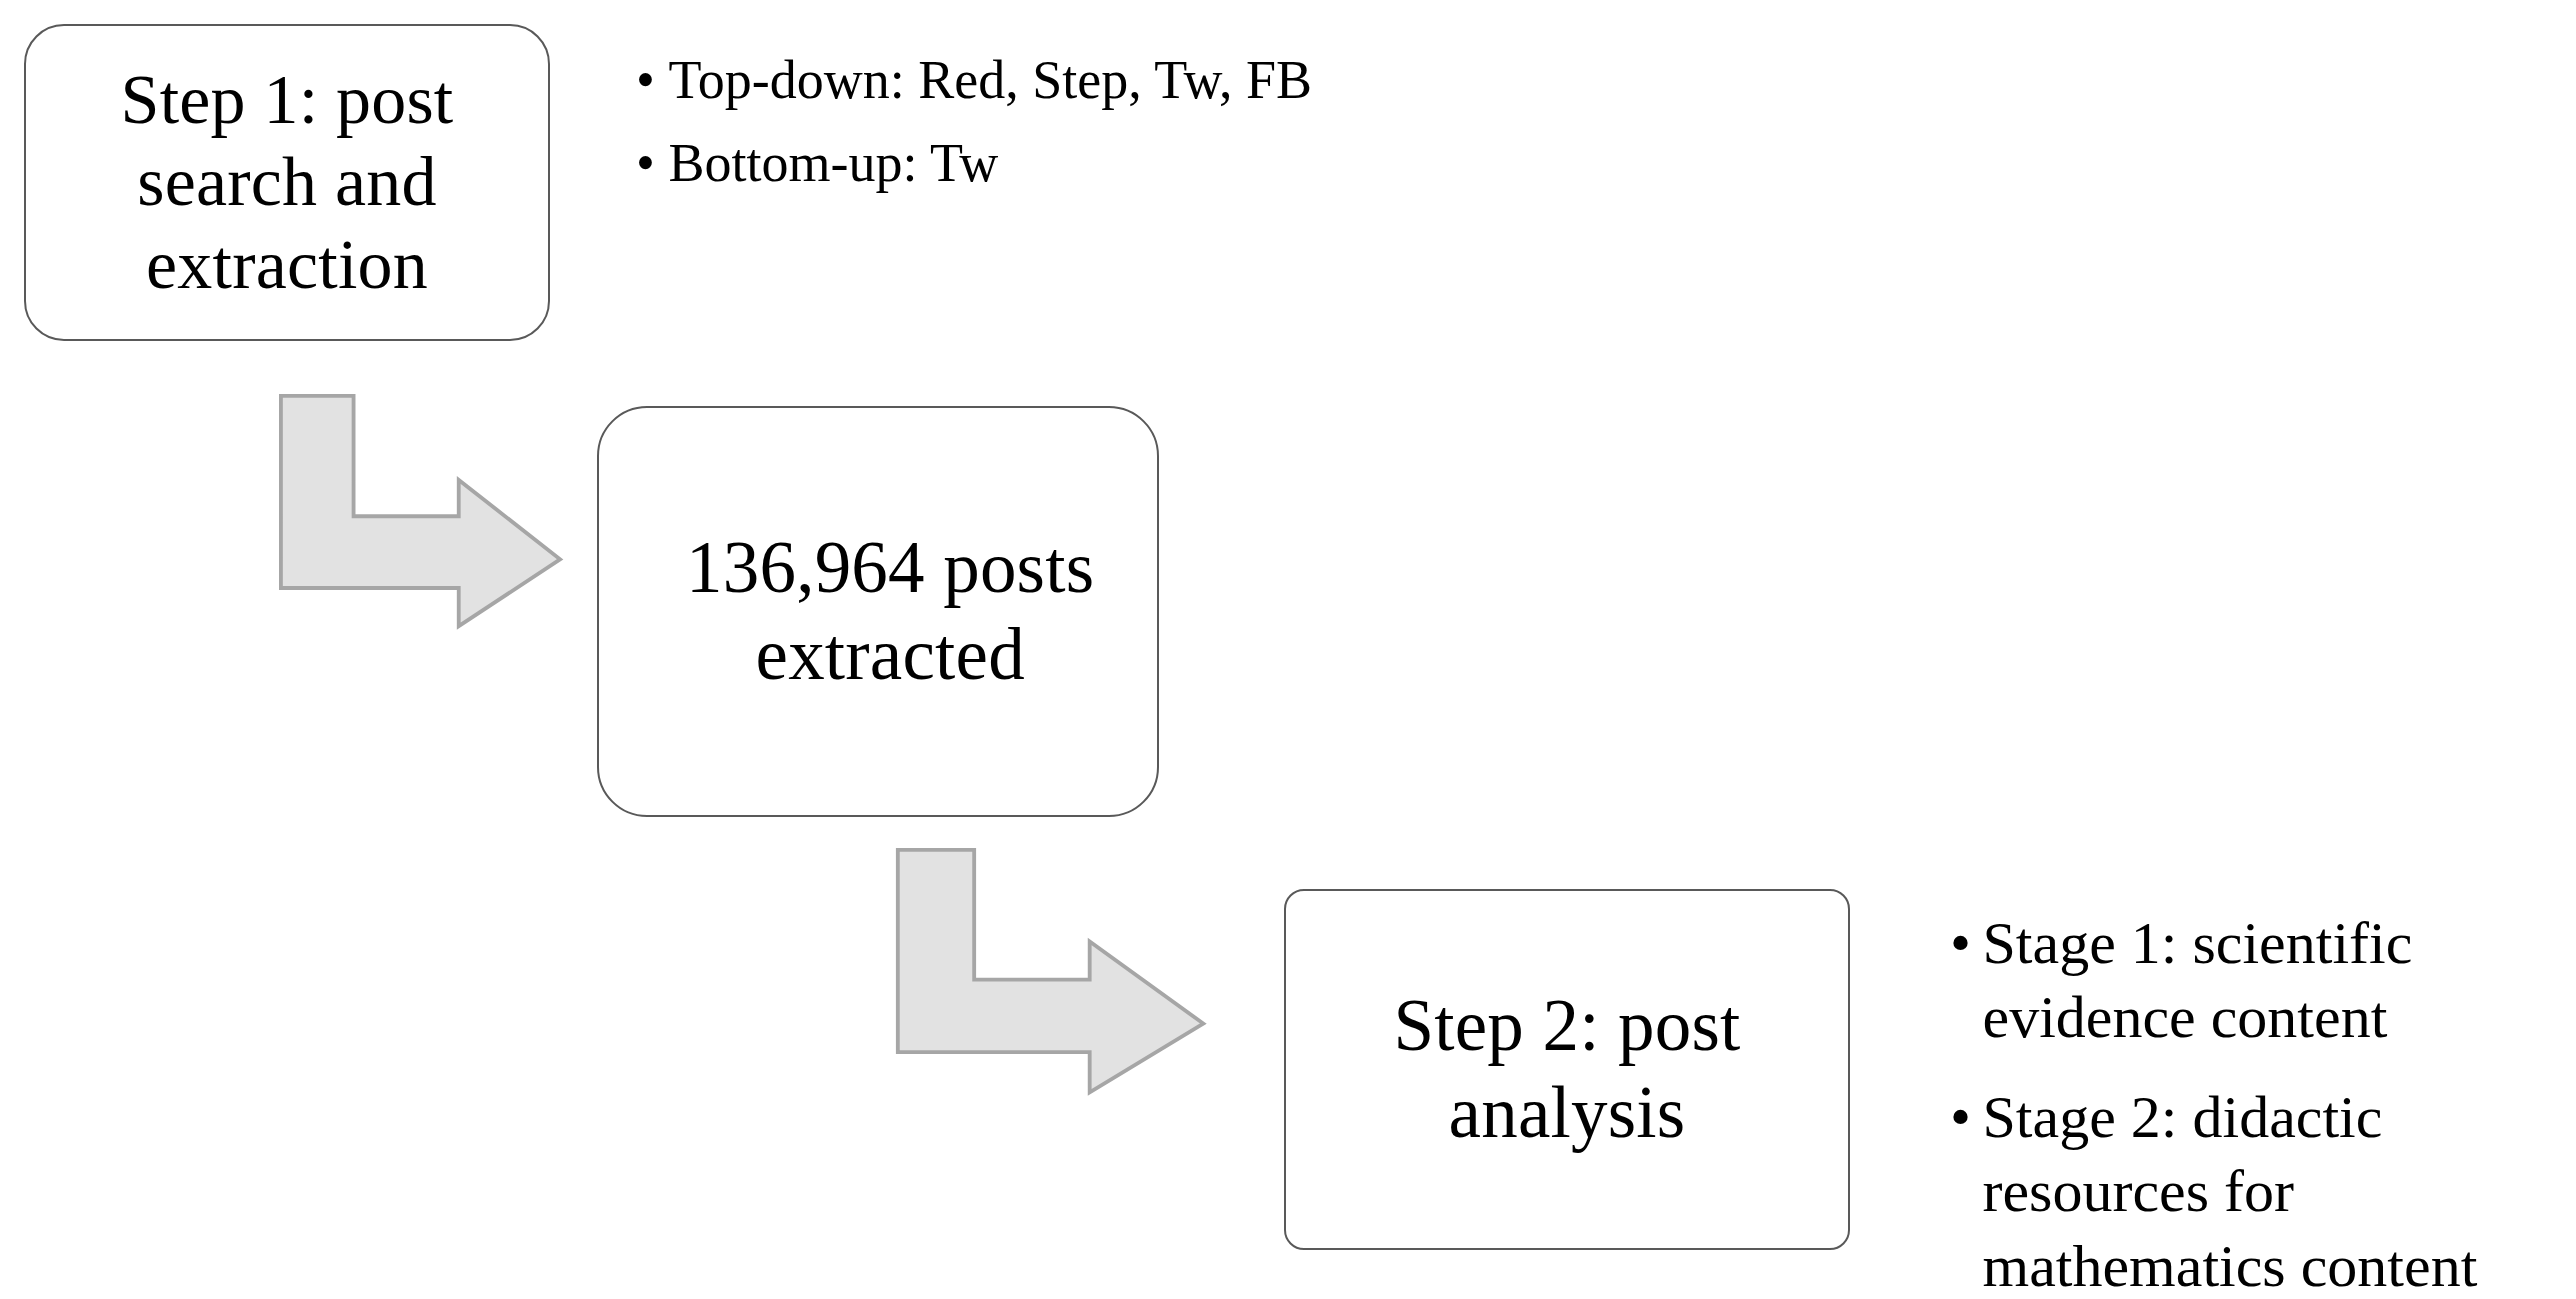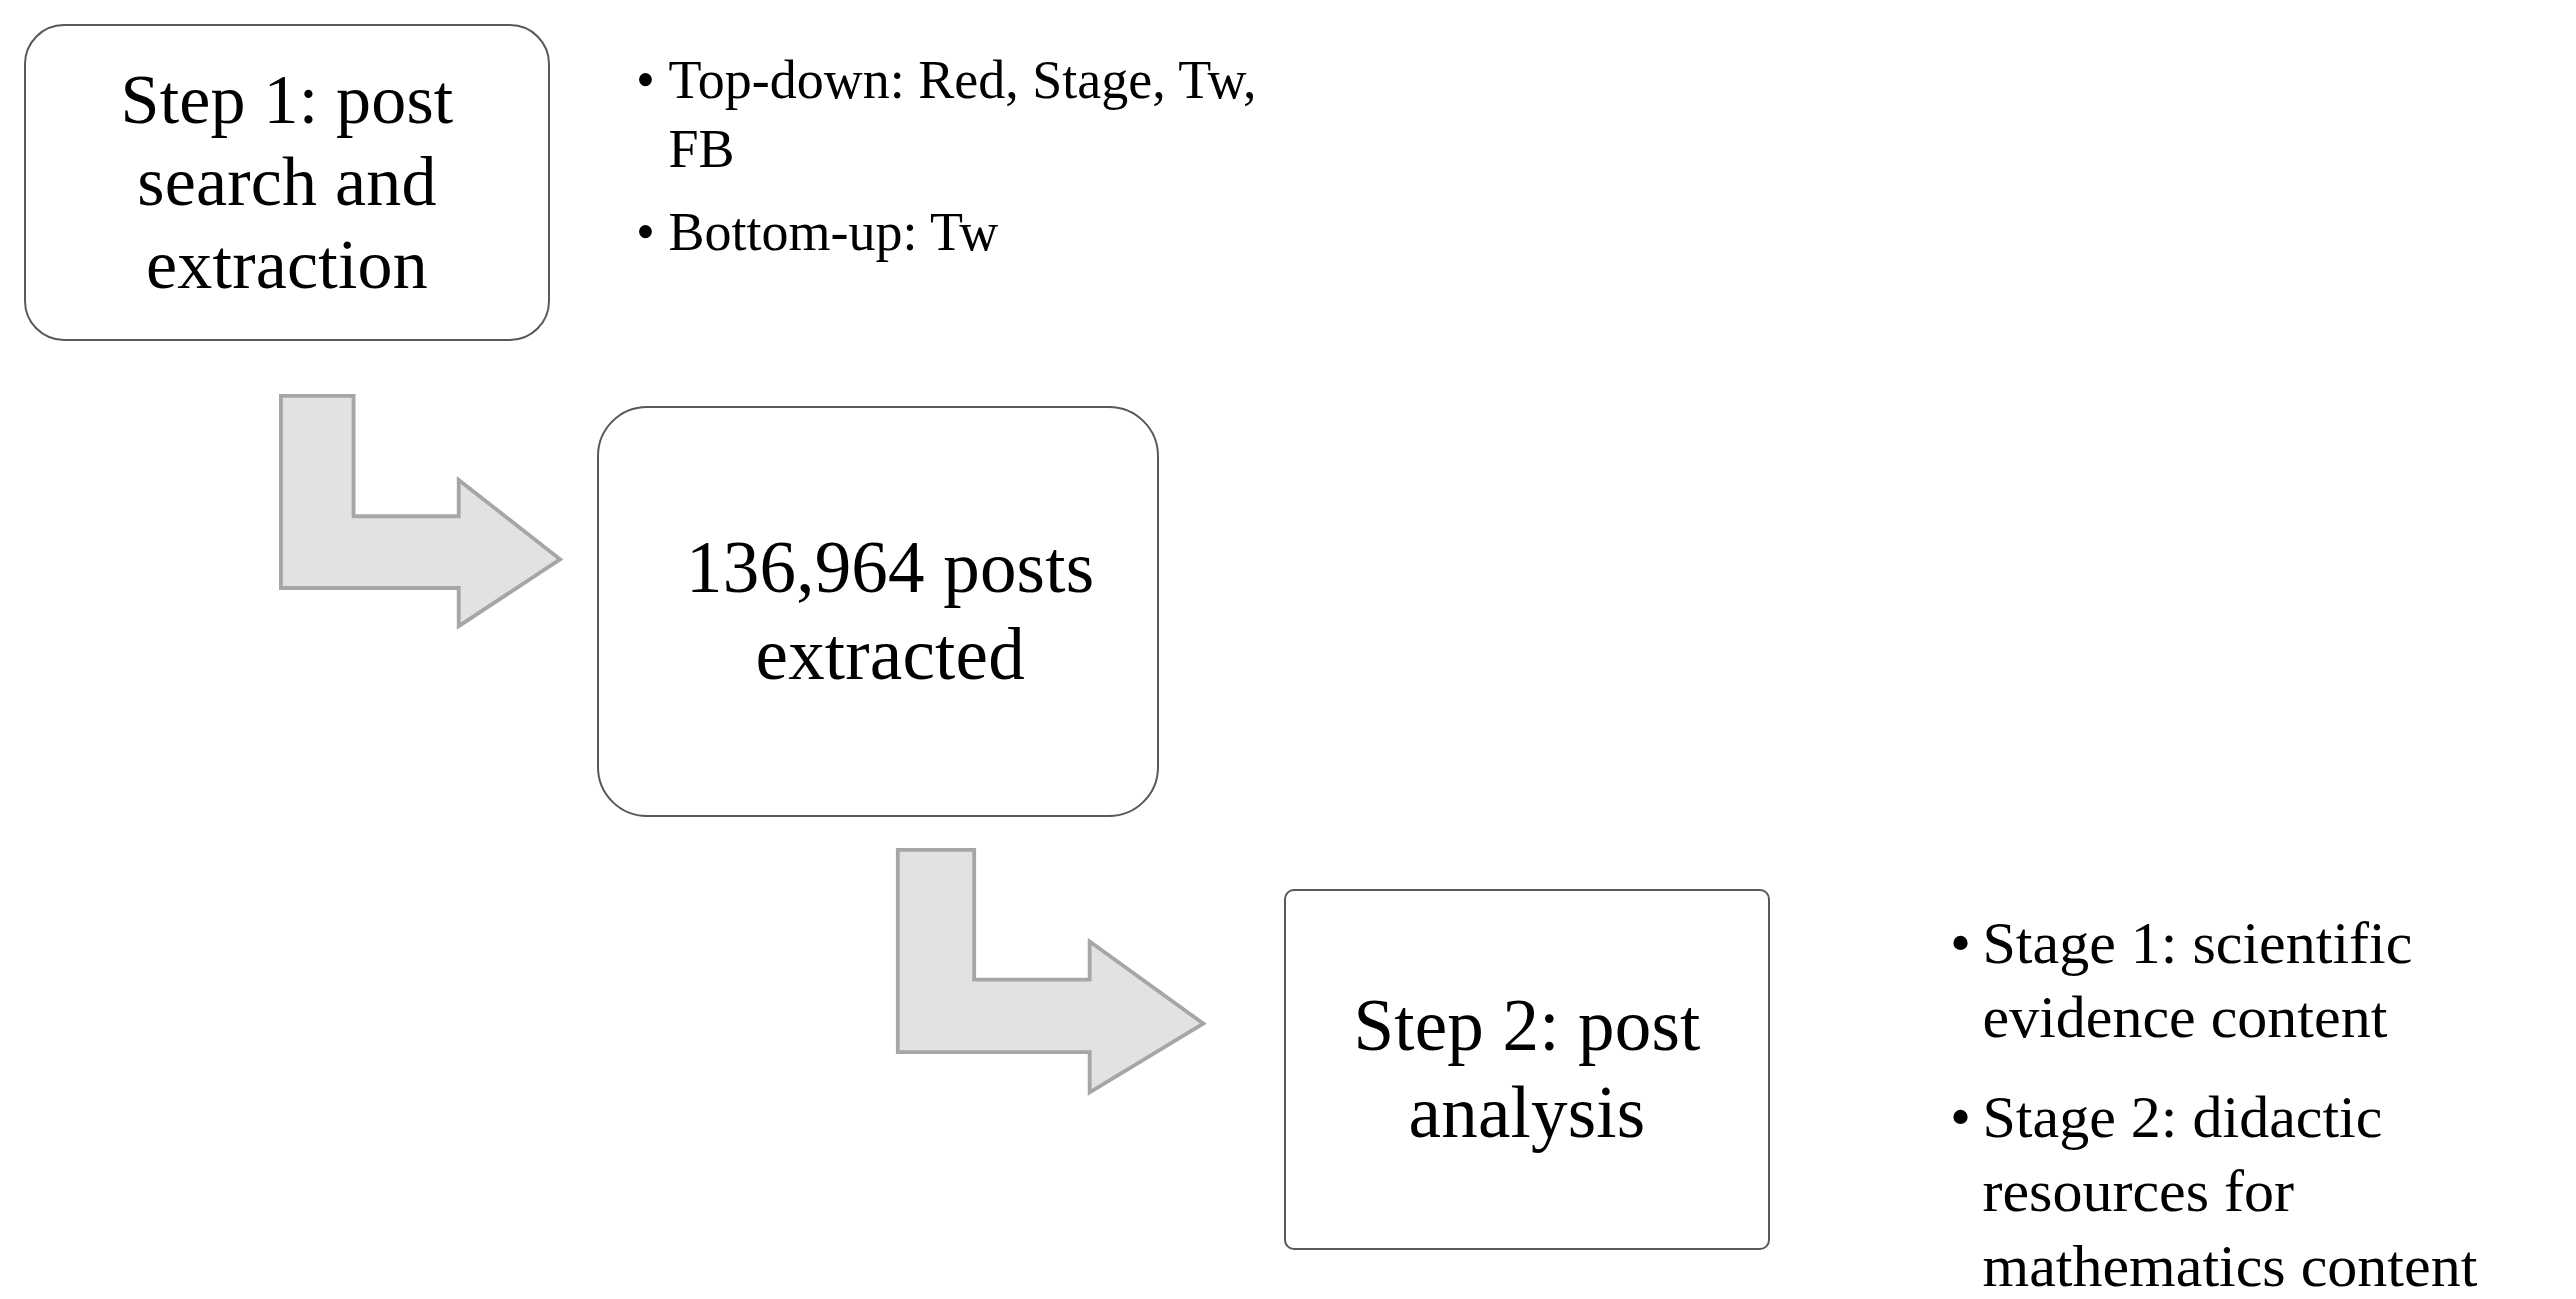--- a/index.html
+++ b/index.html
@@ -45,22 +45,22 @@
 
   #box-count {
     left: 597px; top: 406px;
     width: 562px; height: 411px;
     border-radius: 50px;
   }
   #box-count .node-label { font-size: 73px; padding-left: 34px; }
 
   #box-step2 {
     left: 1284px; top: 889px;
-    width: 486px; height: 361px;
-    border-radius: 10px;
+    width: 566px; height: 361px;
+    border-radius: 20px;
   }
   #box-step2 .node-label { font-size: 73px; }
 
   
   .elbow-arrow {
     position: absolute;
     overflow: visible;
   }
   .elbow-arrow polygon {
     fill: #E2E2E2;
@@ -113,21 +113,21 @@
 </head>
 <body>
 
 <div id="canvas">
 
   <div class="node-box" id="box-step1">
     <div class="node-label">Step 1: post search and extraction</div>
   </div>
 
   <ul class="bullet-list" id="bullets-sources">
-    <li>Top-down: Red, Stage, Tw, FB</li>
+    <li>Top-down: Red, Step, Tw, FB</li>
     <li>Bottom-up: Tw</li>
   </ul>
 
   <svg class="elbow-arrow" id="arrow-1" width="287" height="239" viewBox="0 0 300 250">
     <polygon points="4,4 80,4 80,130 190,130 190,92 296,175 190,245 190,205 4,205"></polygon>
   </svg>
 
   <div class="node-box" id="box-count">
     <div class="node-label">136,964 posts extracted</div>
   </div>

